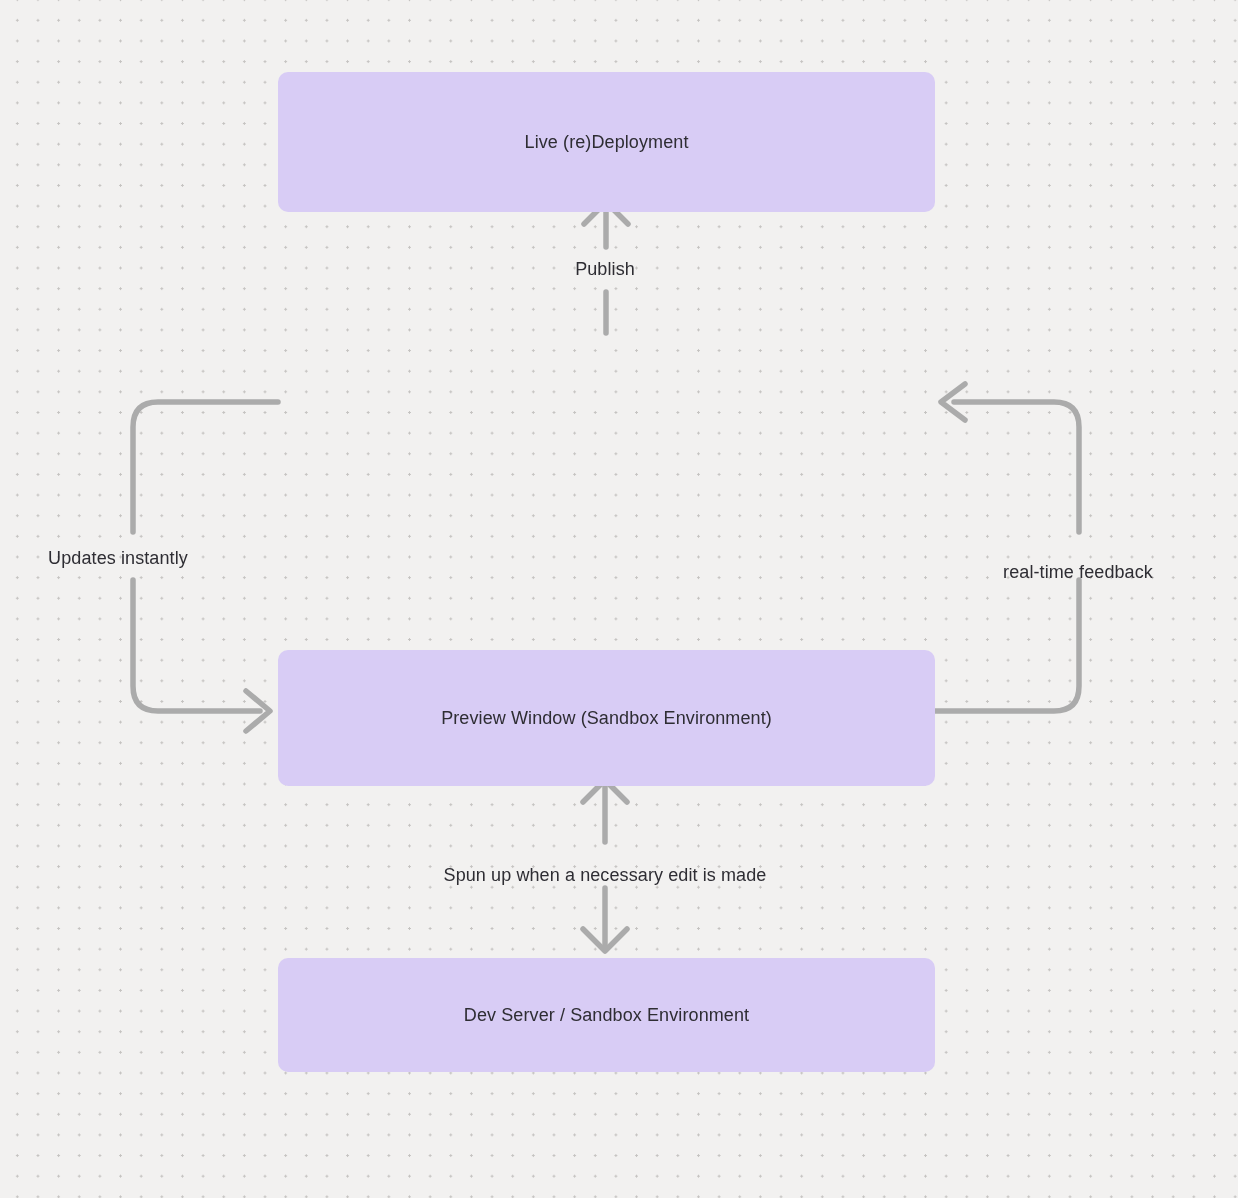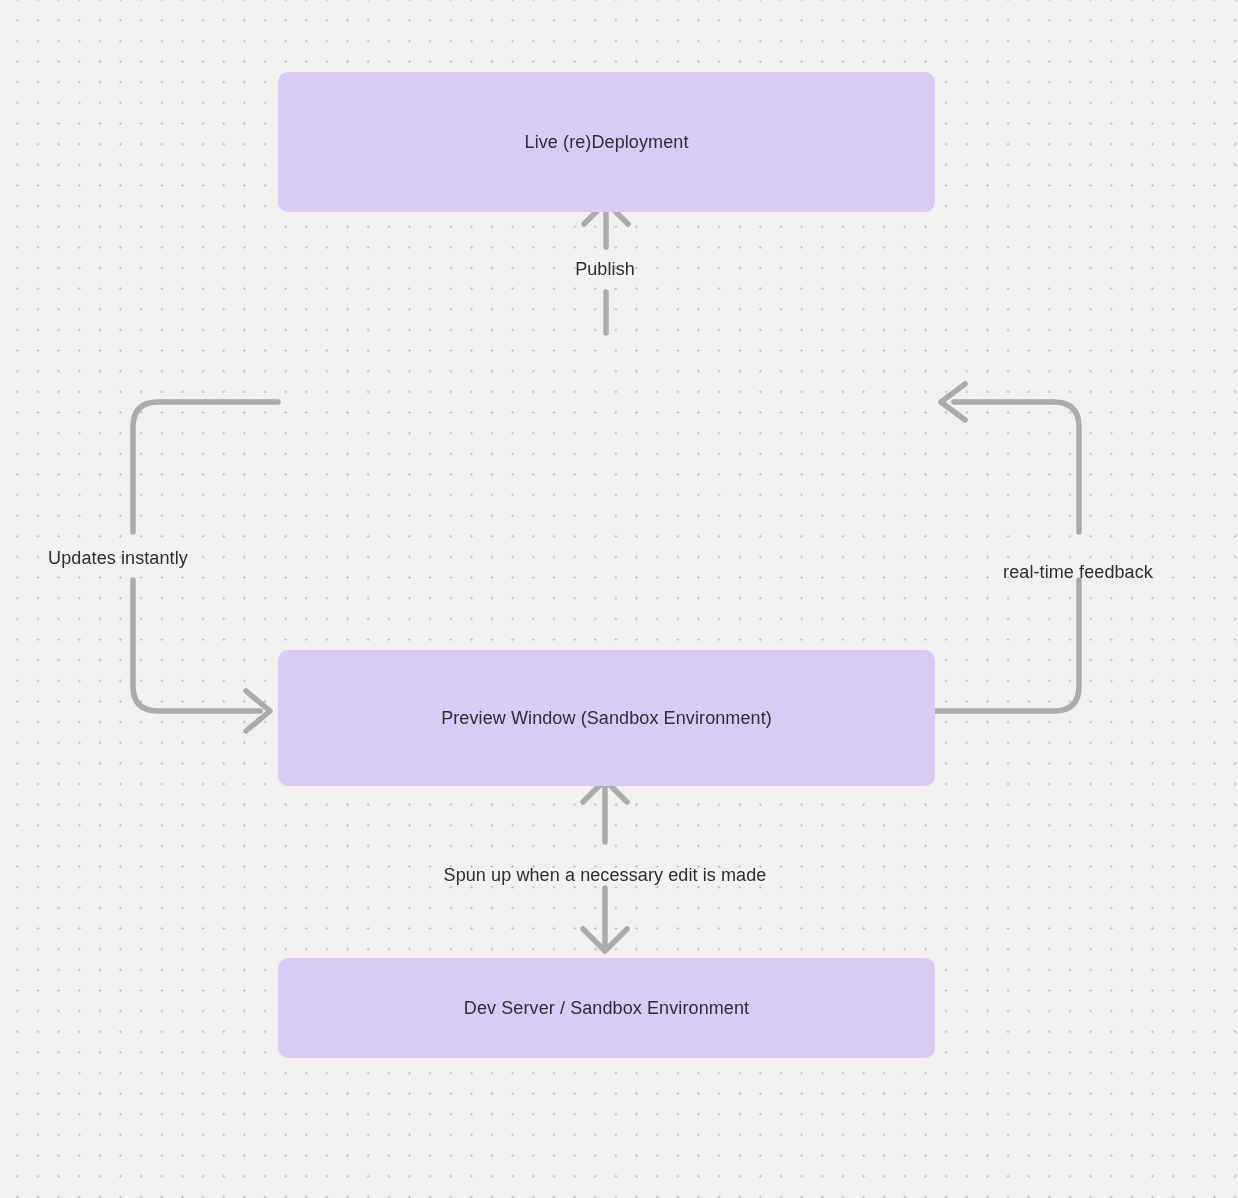--- a/index.html
+++ b/index.html
@@ -82,21 +82,21 @@
 
   <div class="node" style="top:72px;  height:140px; background:#d8ccf5; color:#2e2d33;">
     <span>Live (re)Deployment</span>
   </div>
 
 
   <div class="node" style="top:650px; height:136px; background:#d8ccf5; color:#2e2d33;">
     <span>Preview Window (Sandbox Environment)</span>
   </div>
 
-  <div class="node" style="top:958px; height:100px; background:#d8ccf5; color:#2e2d33;">
+  <div class="node" style="top:958px; height:114px; background:#d8ccf5; color:#2e2d33;">
     <span>Dev Server / Sandbox Environment</span>
   </div>
 
   <div class="edge-label" style="left:605px; top:269px; color:#2e2d33;">Publish</div>
 
   <div class="edge-label" style="left:118px; top:558px; color:#2e2d33;">Updates instantly</div>
 
   <div class="edge-label" style="left:1078px; top:572px; color:#2e2d33;">real-time feedback</div>
 
   <div class="edge-label" style="left:605px; top:867px; color:#2e2d33;margin-top:8px;">Spun up when a necessary edit is made</div>

